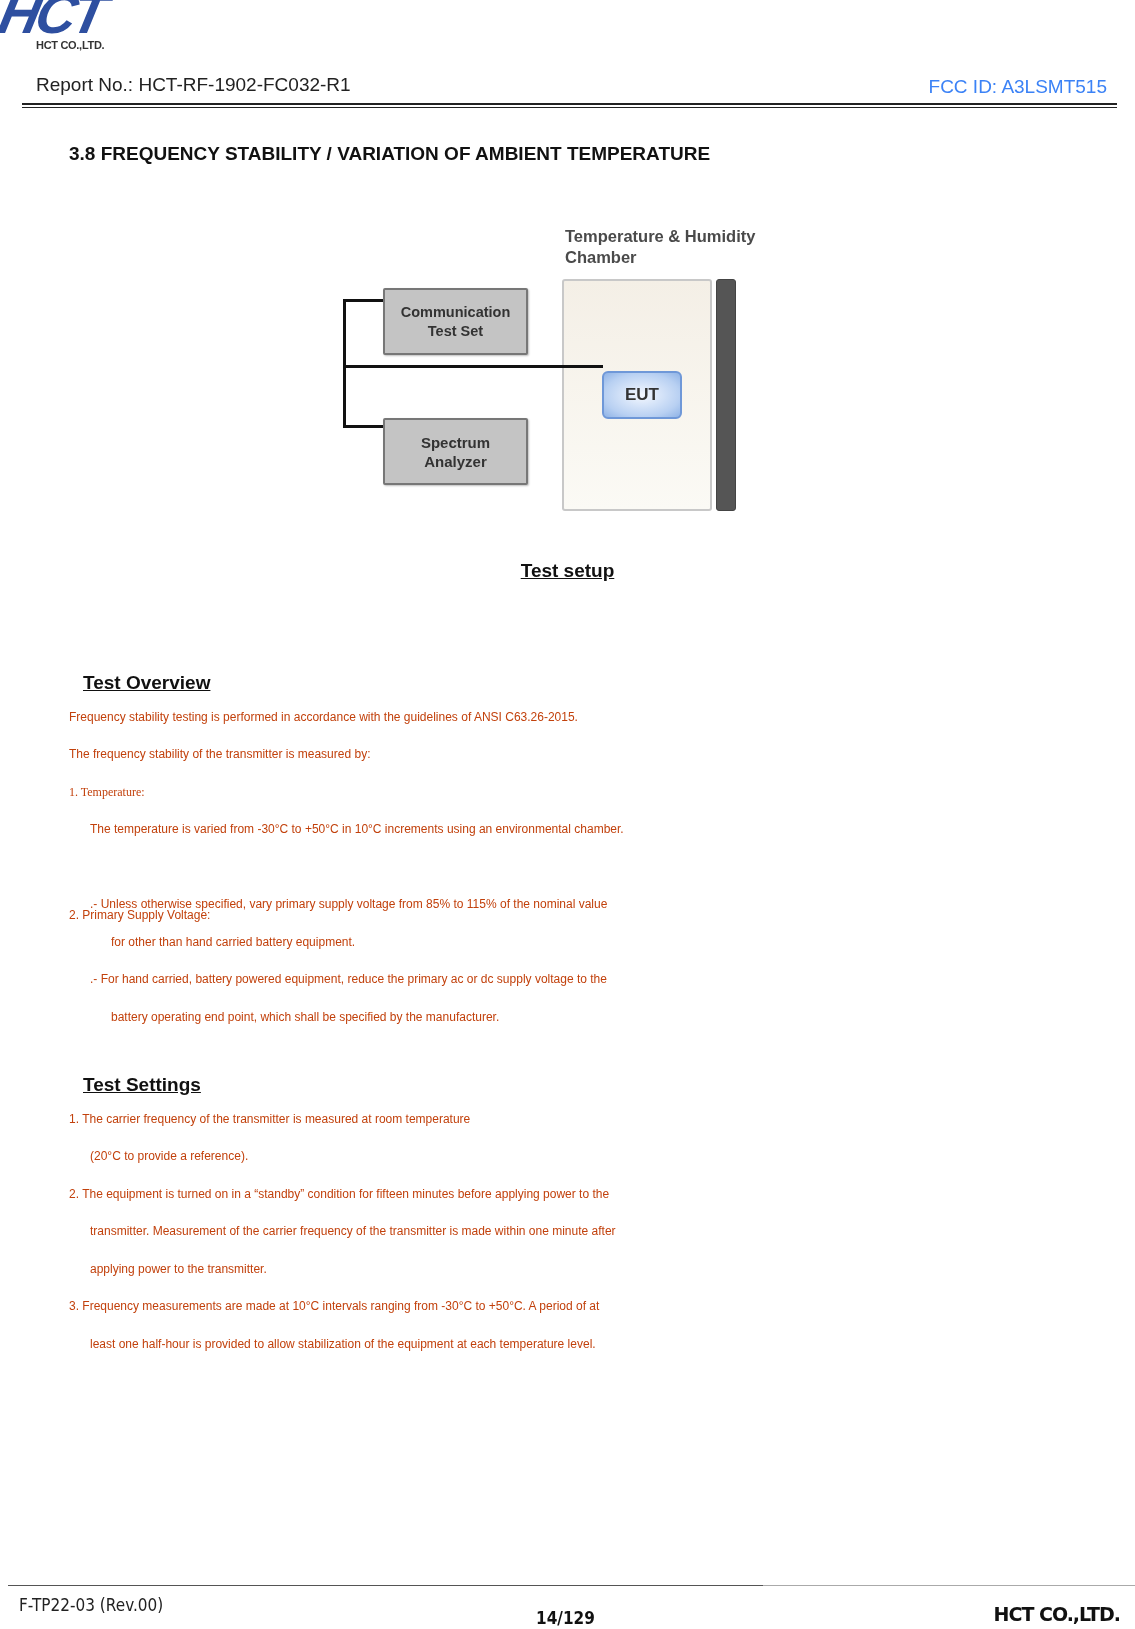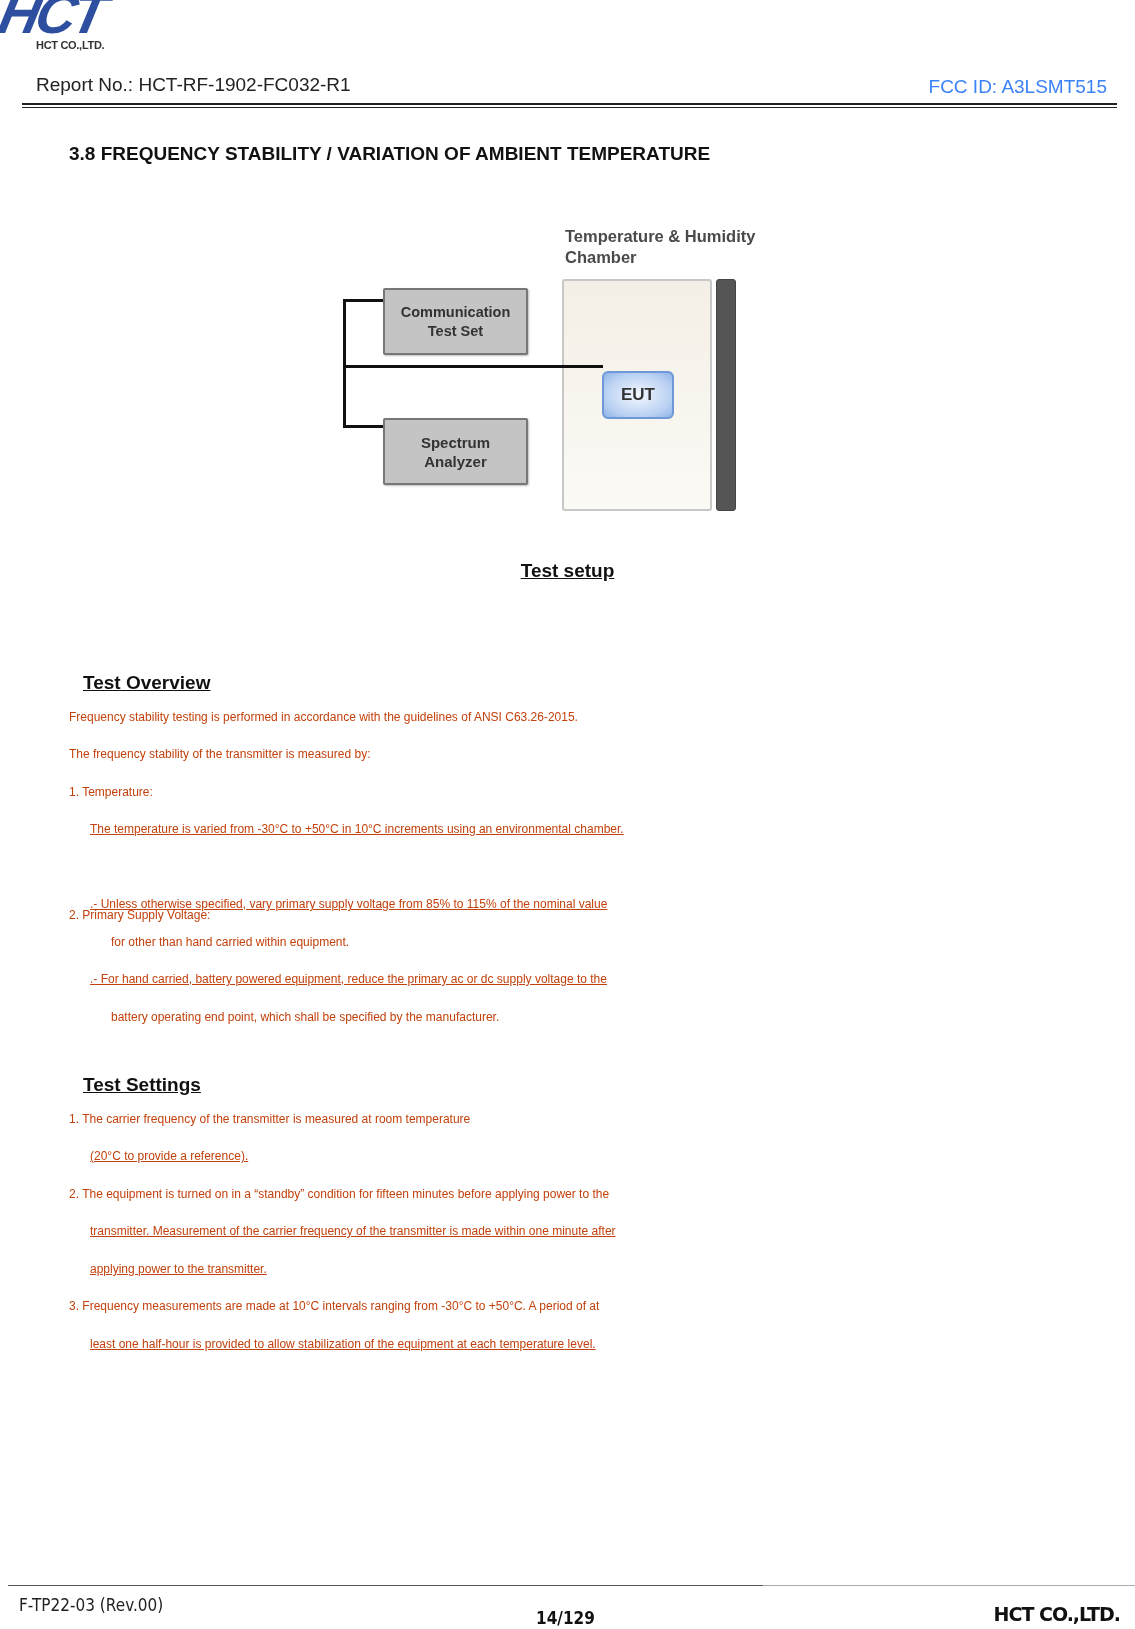--- a/index.html
+++ b/index.html
@@ -26,33 +26,33 @@
     .chamber { position: absolute; left: 222px; top: 59px; width: 150px; height: 232px;
       background: linear-gradient(#f4efe6, #fbfaf5); border: 2px solid #c8c8c8; border-radius: 3px; }
     .chamber-door { position: absolute; left: 376px; top: 59px; width: 20px; height: 232px;
       background: #555; border-radius: 3px; border: 1px solid #444; }
     .box { position: absolute; background: #c4c4c4; border: 2px solid #777; border-radius: 2px;
       box-shadow: 1px 1px 2px rgba(0,0,0,0.25); display: flex; align-items: center;
       justify-content: center; text-align: center; font-weight: bold; color: #333;
       font-size: 15px; line-height: 19px; }
     .box-comm { left: 43px; top: 68px; width: 145px; height: 67px; font-size: 14.5px; }
     .box-spec { left: 43px; top: 198px; width: 145px; height: 67px; }
-    .eut { position: absolute; left: 262px; top: 151px; width: 72px; height: 48px;
+    .eut { position: absolute; left: 262px; top: 151px; width: 80px; height: 48px;
       background: radial-gradient(ellipse at center, #f4f8ff 0%, #b8d0f2 70%, #8fb3e6 100%);
       border: 2px solid #6f98d8; border-radius: 6px; display: flex; align-items: center;
       justify-content: center; font-weight: bold; font-size: 17px; color: #333; text-align: right; }
     .wire { position: absolute; background: #111; }
 
     .caption { position: absolute; left: 0; width: 1135px; top: 560px; text-align: center;
       font-size: 19px; font-weight: bold; }
     .caption span { text-decoration: underline; }
 
     .subhead { position: absolute; left: 83px; font-size: 19px; font-weight: bold; text-decoration: underline; }
     .line { position: absolute; left: 69px; font-size: 12px; white-space: nowrap; color: #c2410c; }
-    .ind1 { left: 90px; text-decoration: underline; }
+    .ind1 { left: 90px; }
     .ind2 { left: 111px; }
 
     .ftr-rule { position: absolute; left: 8px; right: 0; top: 1585px; height: 1px;
       background: linear-gradient(to right, #555 0%, #555 67%, #aaa 67%, #aaa 100%); }
     .ftr-left { position: absolute; left: 19px; top: 1594px; font-size: 18px; color: #222;
       font-family: "DejaVu Sans", sans-serif; transform: scaleX(0.85); transform-origin: left; }
     .ftr-center { position: absolute; left: 536px; top: 1607px; font-size: 18px; font-weight: bold; color: #111;
       font-family: "DejaVu Sans", sans-serif; transform: scaleX(0.85); transform-origin: left; }
     .ftr-right { position: absolute; right: 15px; top: 1603px; font-size: 19px; font-weight: bold; color: #111;
       letter-spacing: -1px; font-family: "DejaVu Sans", sans-serif; }
@@ -99,25 +99,25 @@
   <div class="eut">EUT</div>
 </div>
 
 <div class="caption">
   <span>Test setup</span>
 </div>
 
 <div class="subhead" style="top:672px;">Test Overview</div>
 <div class="line" style="top:710px;">Frequency stability testing is performed in accordance with the guidelines of ANSI C63.26-2015.</div>
 <div class="line" style="top:747px;">The frequency stability of the transmitter is measured by:</div>
-<div class="line" style="top:785px;">1. Temperature:</div>
+<div class="line" style="top:785px;font-family:Liberation Serif, serif;">1. Temperature:</div>
 <div class="line ind1" style="top:822px;">The temperature is varied from -30°C to +50°C in 10°C increments using an environmental chamber.</div>
 <div class="line" style="top:896px;margin-top:12px;">2. Primary Supply Voltage:</div>
 <div class="line ind1" style="top:897px;">.- Unless otherwise specified, vary primary supply voltage from 85% to 115% of the nominal value</div>
-<div class="line ind2" style="top:935px;">for other than hand carried within equipment.</div>
+<div class="line ind2" style="top:935px;">for other than hand carried battery equipment.</div>
 <div class="line ind1" style="top:972px;">.- For hand carried, battery powered equipment, reduce the primary ac or dc supply voltage to the</div>
 <div class="line ind2" style="top:1010px;">battery operating end point, which shall be specified by the manufacturer.</div>
 
 <div class="subhead" style="top:1074px;">Test Settings</div>
 <div class="line" style="top:1112px;">1. The carrier frequency of the transmitter is measured at room temperature</div>
 <div class="line ind1" style="top:1149px;">(20°C to provide a reference).</div>
 <div class="line" style="top:1187px;">2. The equipment is turned on in a “standby” condition for fifteen minutes before applying power to the</div>
 <div class="line ind1" style="top:1224px;">transmitter. Measurement of the carrier frequency of the transmitter is made within one minute after</div>
 <div class="line ind1" style="top:1262px;">applying power to the transmitter.</div>
 <div class="line" style="top:1299px;">3. Frequency measurements are made at 10°C intervals ranging from -30°C to +50°C. A period of at</div>

